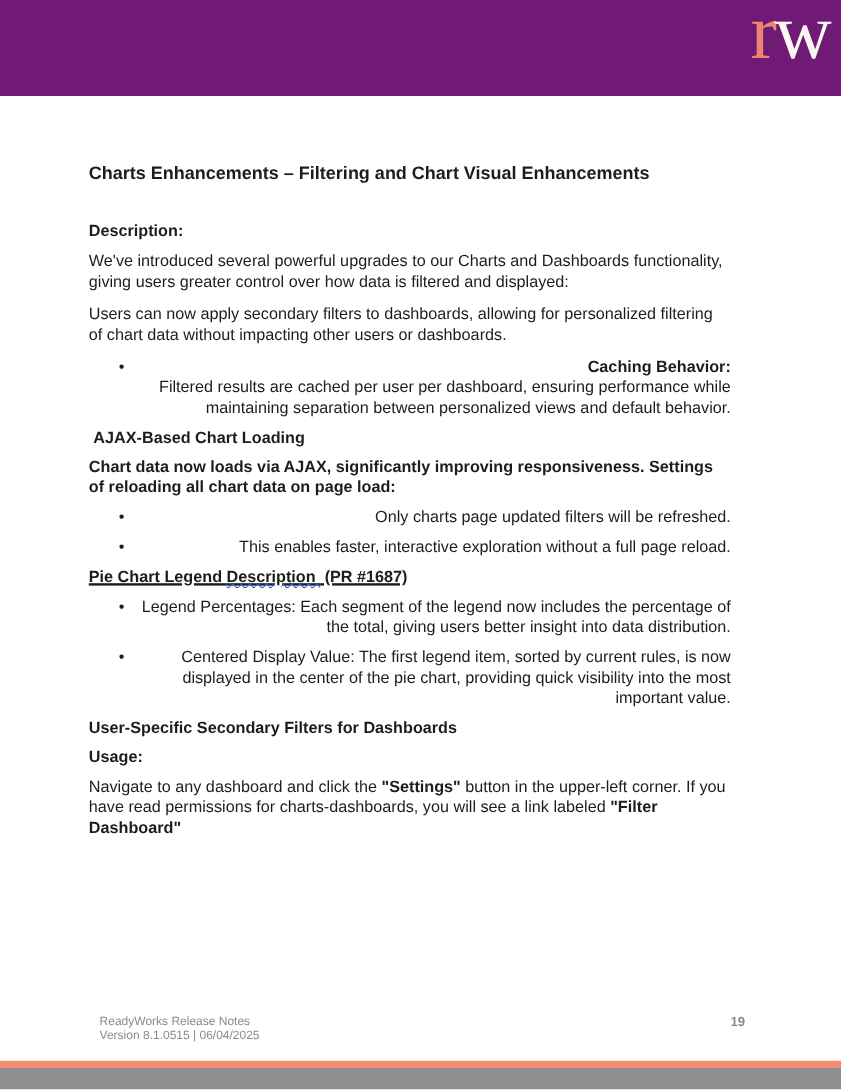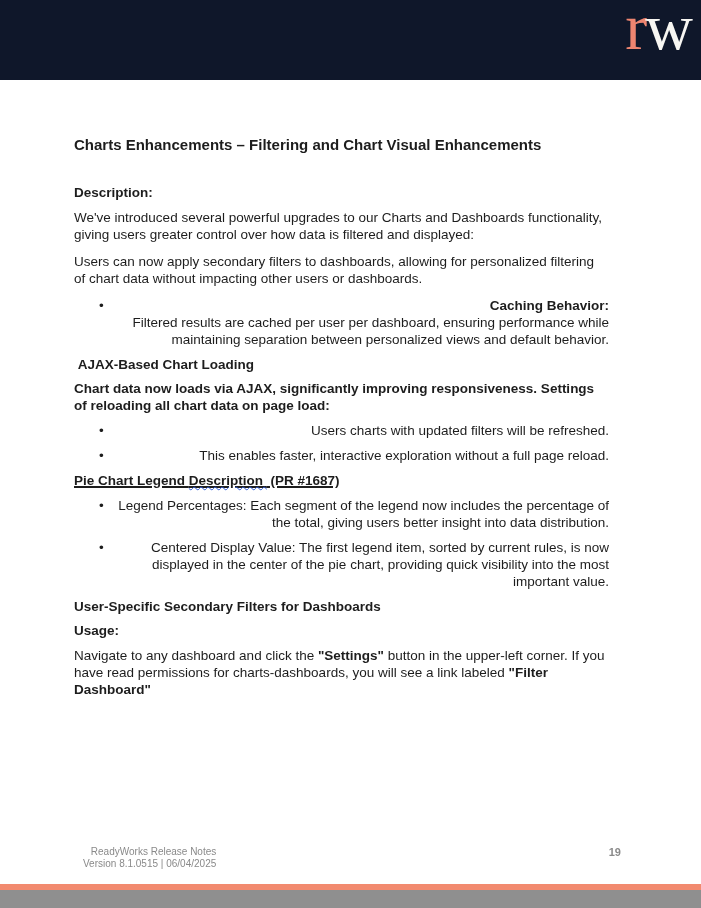--- a/index.html
+++ b/index.html
@@ -7,21 +7,21 @@
     position:relative;
     width:701px;height:908px;
     background:#ffffff;
     overflow:hidden;
     font-family:"Liberation Sans","DejaVu Sans",sans-serif;
     color:#1d1d1d;
   }
   
   .header-band{
     position:absolute;top:0;left:0;right:0;height:80px;
-    background:#0f172a;
+    background:#701a75;
   }
   .logo{
     position:absolute;top:-6px;right:10px;
     font-family:"Liberation Serif","DejaVu Serif",serif;
     font-size:66px;line-height:1;letter-spacing:-2px;
     user-select:none;
   }
   .logo .r{color:#ee8570;}
   .logo .w{color:#f7f6f2;}
   
@@ -56,21 +56,21 @@
     content:"\2022";
     position:absolute;left:1px;top:0;
   }
   .bullet-label{font-weight:bold;display:block;}
   
   .footer{
     position:absolute;left:83px;right:80px;top:846px;
     display:flex;justify-content:space-between;align-items:flex-start;
   }
   .footer-text{
-    font-size:10px;line-height:12px;color:#8a8a8a;text-align:right;
+    font-size:10px;line-height:12px;color:#8a8a8a;
   }
   .page-number{
     font-size:11px;line-height:12px;color:#8a8a8a;font-weight:bold;
   }
   .stripe-salmon{
     position:absolute;left:0;right:0;bottom:18px;height:6px;
     background:#f28a6f;
   }
   .bottom-band{
     position:absolute;left:0;right:0;bottom:0;height:18px;
@@ -104,21 +104,21 @@
         <span class="bullet-label">Caching Behavior:</span>
         <span>Filtered results are cached per user per dashboard, ensuring performance while maintaining separation between personalized views and default behavior.</span>
       </li>
     </ul>
 
     <div class="h-bold" style="margin-bottom:7px"> AJAX-Based Chart Loading</div>
 
     <p class="para bold" style="margin-bottom:8px">Chart data now loads via AJAX, significantly improving responsiveness. Settings of reloading all chart data on page load:</p>
 
     <ul class="bullets" style="margin-bottom:7px">
-      <li>Users charts with updated filters will be refreshed.</li>
+      <li>Only charts page updated filters will be refreshed.</li>
       <li>This enables faster, interactive exploration without a full page reload.</li>
     </ul>
 
     <div class="h-underline" style="margin-bottom:8px"><span class="u"><span>Pie Chart Legend </span><span class="squiggle">Description </span><span> (PR #1687)</span></span></div>
 
     <ul class="bullets" style="margin-bottom:7px">
       <li>Legend Percentages: Each segment of the legend now includes the percentage of the total, giving users better insight into data distribution.</li>
       <li>Centered Display Value: The first legend item, sorted by current rules, is now displayed in the center of the pie chart, providing quick visibility into the most important value.</li>
     </ul>
 

